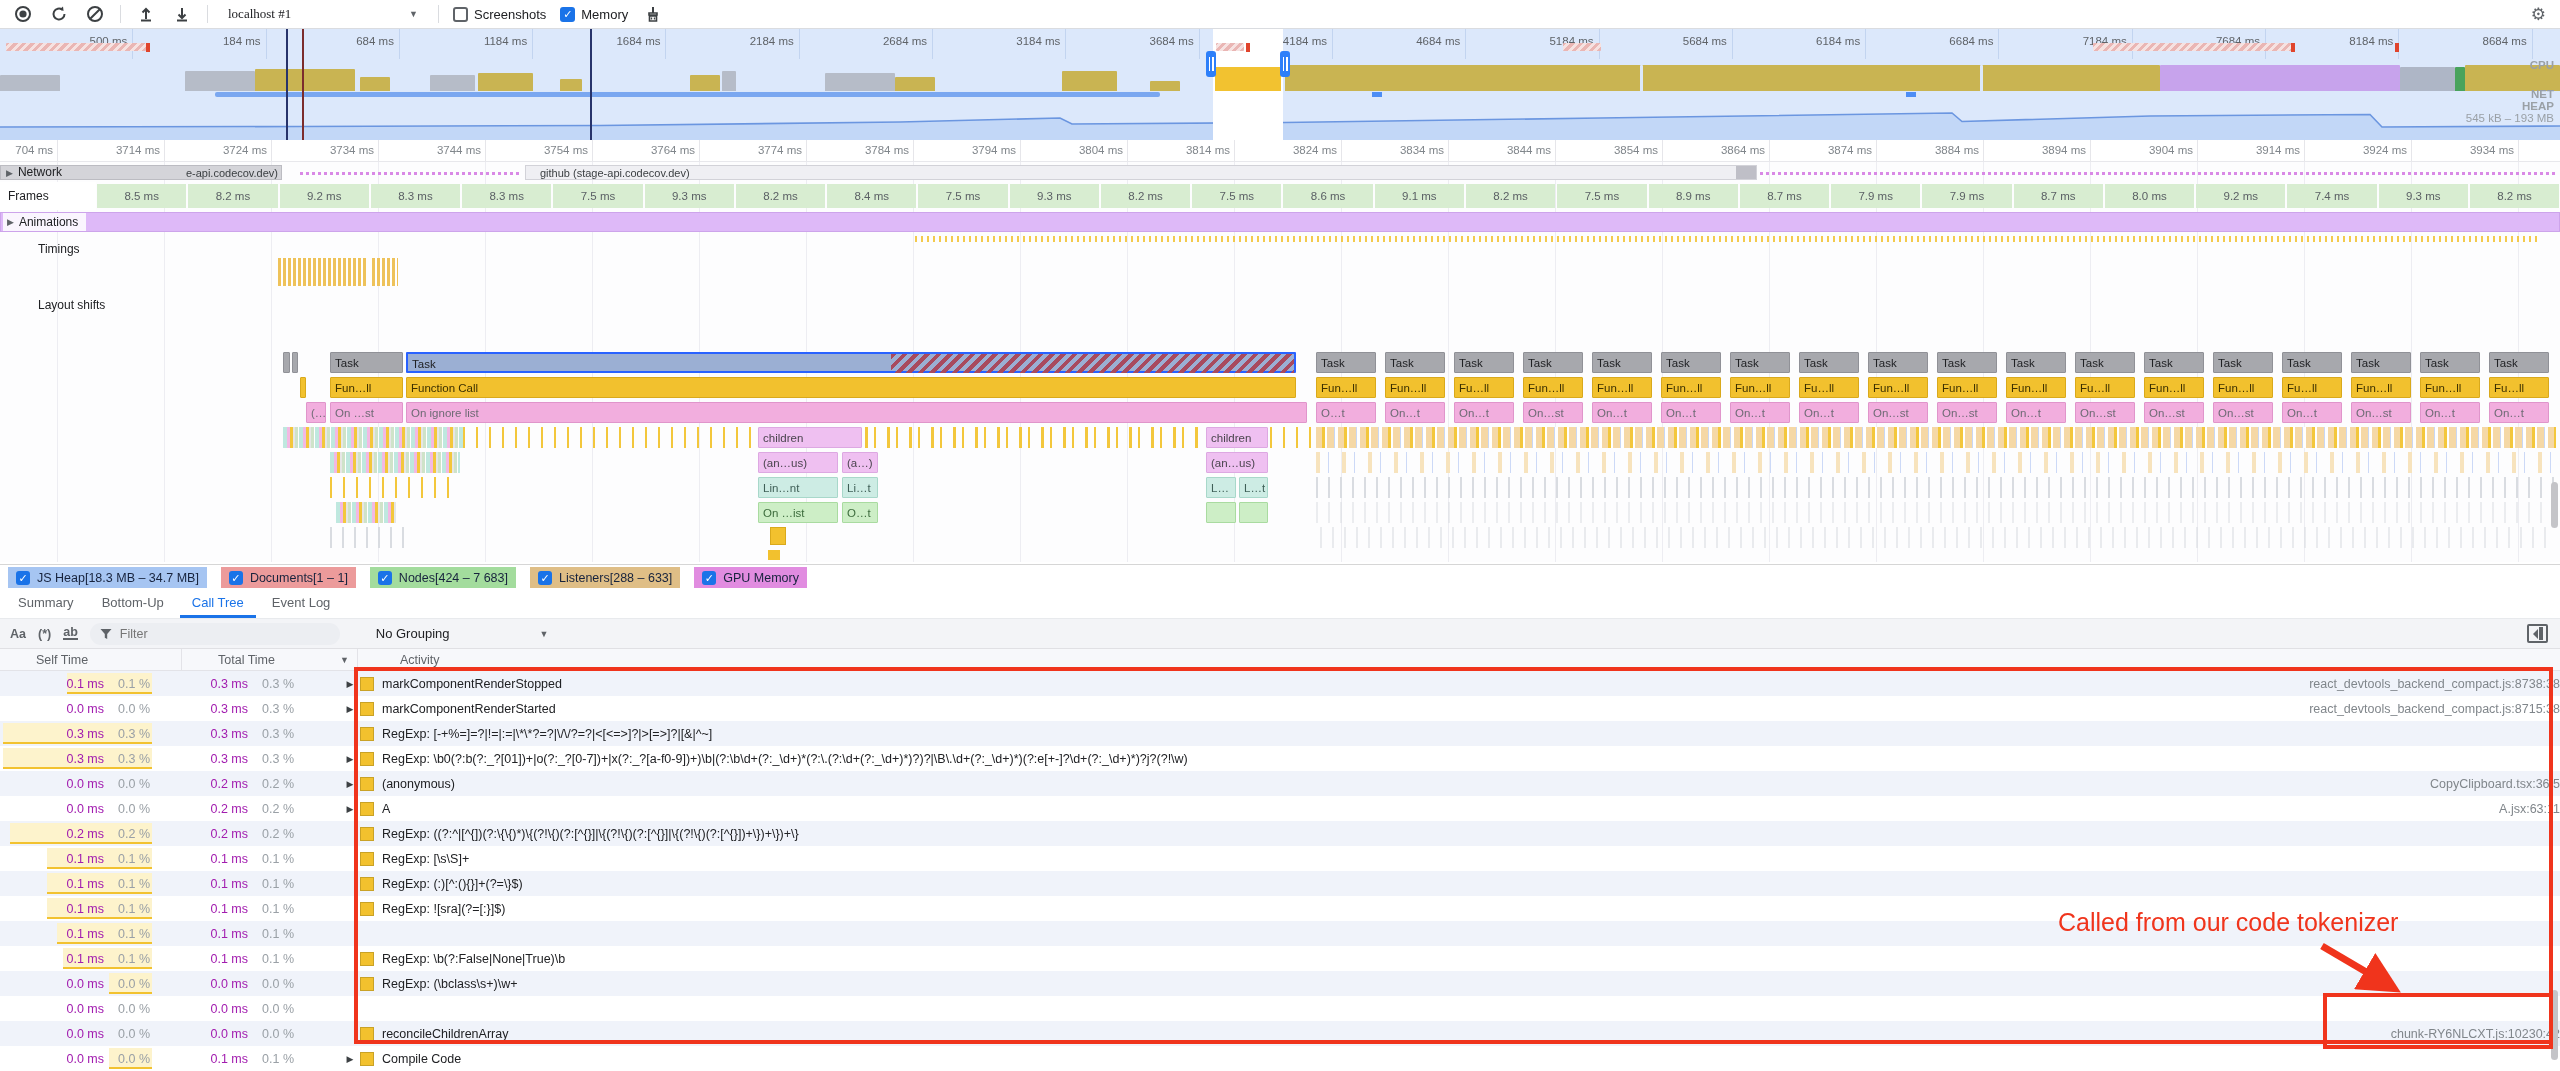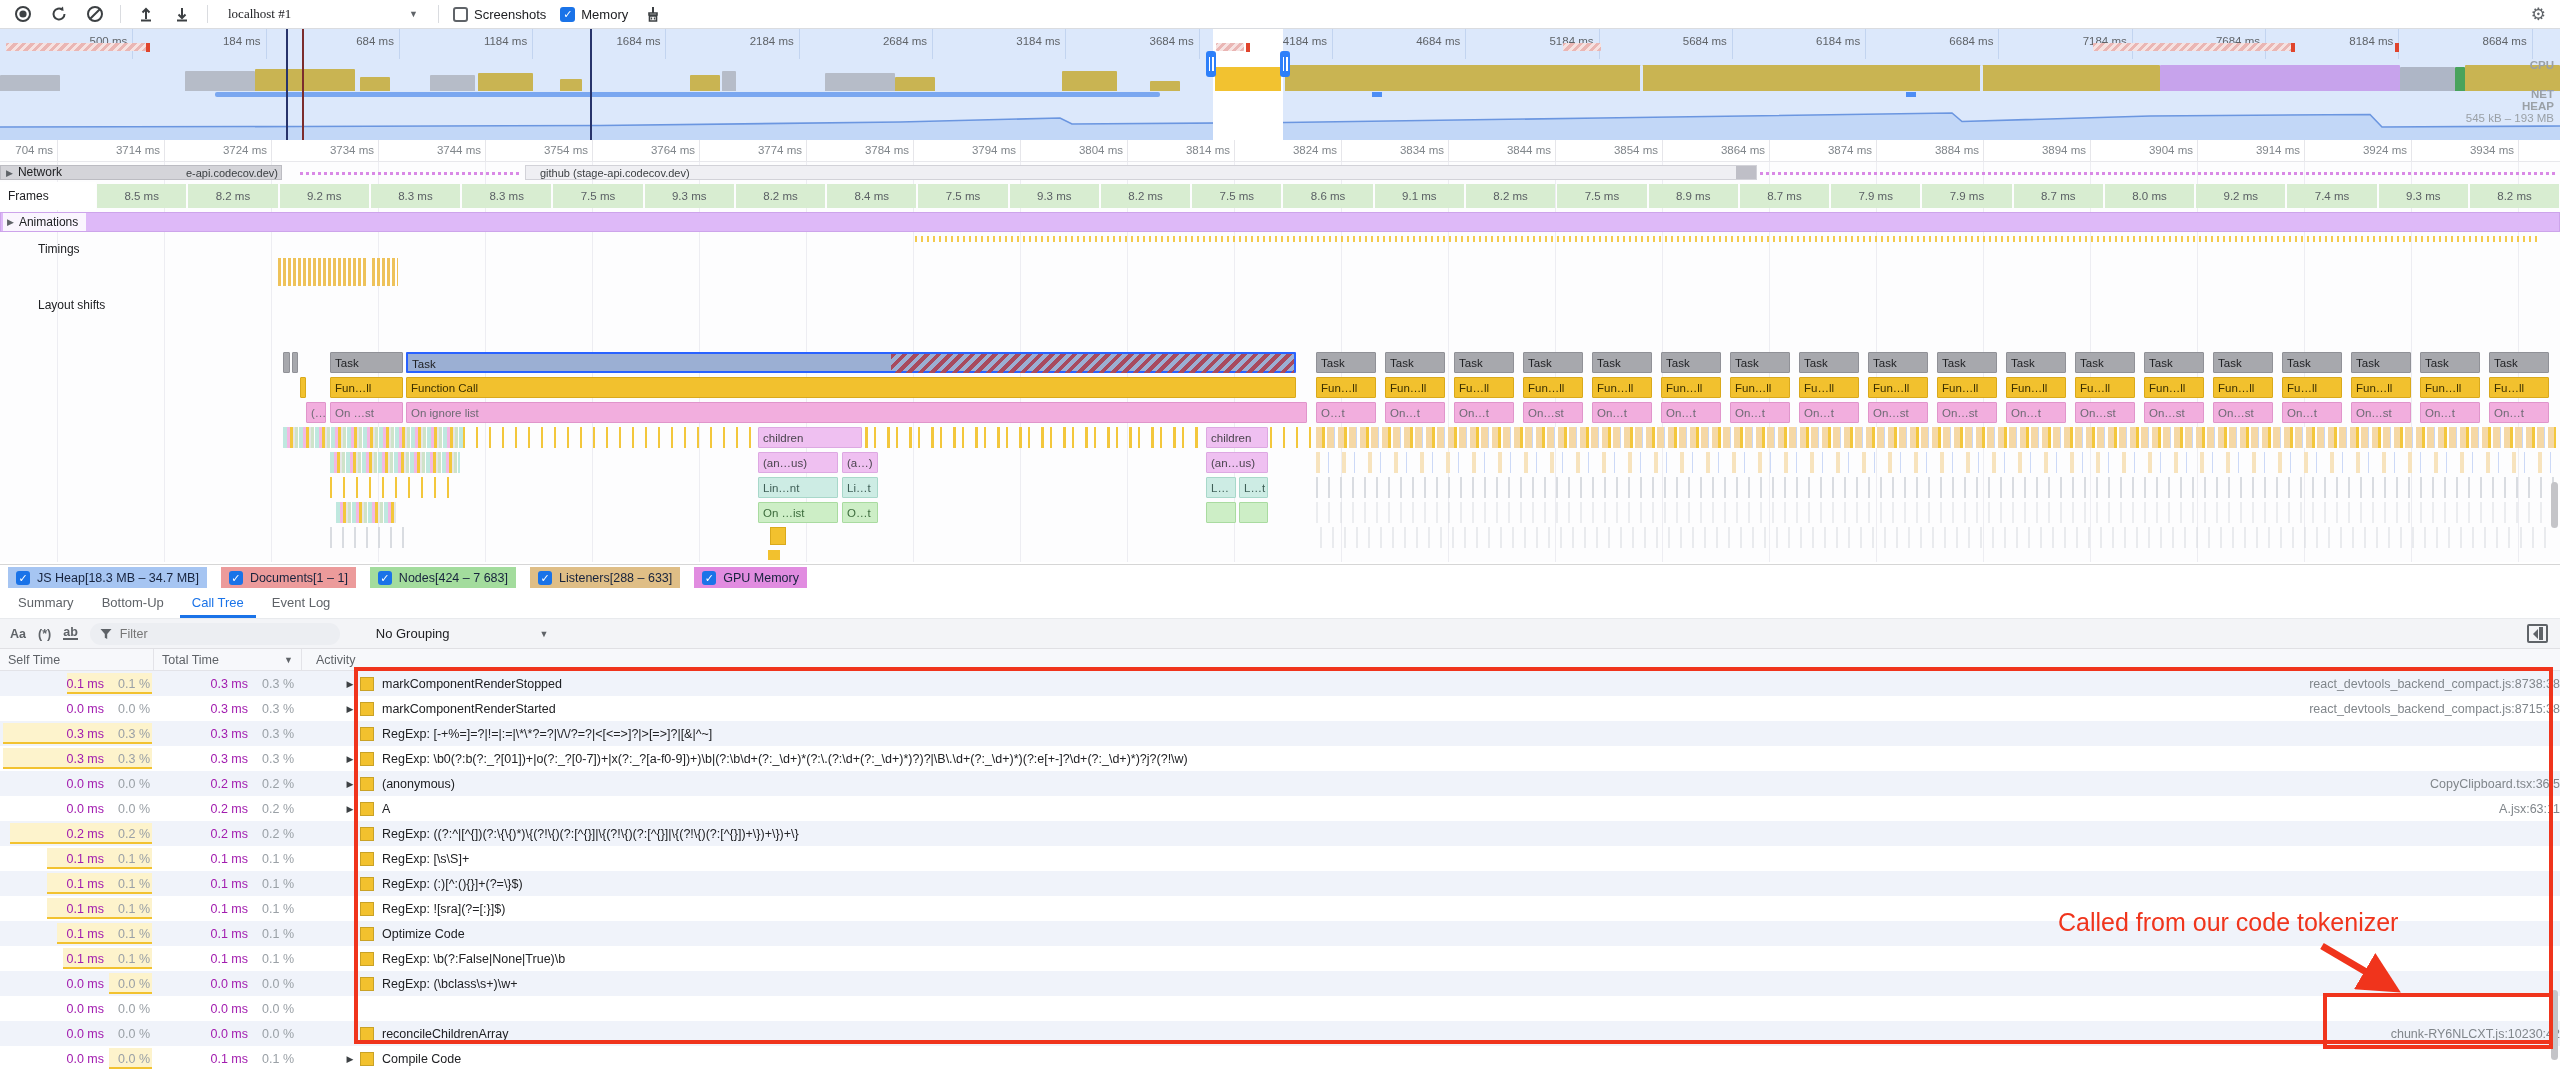--- a/index.html
+++ b/index.html
@@ -92,21 +92,21 @@
                border-radius:11px;padding:0 10px;color:#5f6368;}
   .filter-pill input{border:none;outline:none;background:transparent;font-size:12.5px;width:170px;color:#202124;}
   .grouping{display:flex;align-items:center;gap:90px;font-size:13px;color:#202124;padding-left:24px;}
   .paneicon{right:12px;top:624px;width:21px;height:19px;border:2px solid #5f6368;border-radius:2px;
             display:flex;align-items:center;}
   .paneicon .bar{position:absolute;right:3px;top:1px;bottom:1px;width:4px;background:#5f6368;}
   .paneicon .tri{margin-left:4px;width:0;height:0;border:5px solid transparent;border-right-color:#5f6368;border-left:0;}
   
   .thead{left:0;top:649px;width:2560px;height:22px;background:#f7f8fb;border-bottom:1px solid #e3e3e8;
          color:#5f6368;font-size:12.5px;display:flex;}
-  .th{box-sizing:border-box;border-right:1px solid #e3e3e8;padding:3px 8px;display:flex;align-items:center;}
+  .th{box-sizing:border-box;border-right:1px solid #e3e3e8;padding:3px 8px;display:flex;align-items:center;margin-left:28px;}
   .tbody{left:0;top:671px;width:2560px;height:400px;}
   .trow{position:relative;width:2560px;height:25px;display:flex;align-items:center;}
   .trow:nth-child(odd){background:#f0f3fa;}
   .cell-self{position:relative;width:154px;height:25px;display:flex;justify-content:flex-end;align-items:center;
              box-sizing:border-box;padding-right:4px;}
   .cell-total{width:148px;height:25px;display:flex;justify-content:flex-end;align-items:center;
               box-sizing:border-box;padding-right:8px;}
   .ms{color:#a21caf;} .pct{color:#9aa0a6;width:46px;text-align:right;}
   .heat{position:absolute;right:2px;top:2px;bottom:2px;width:var(--heat,0%);background:#fdf3cc;
         border-bottom:2px solid #f2c230;z-index:0;}
@@ -750,26 +750,20 @@
       <div class="trow" style="--heat: 62%;">
         <div class="cell-self">
           <div class="heat"></div>
           <span class="ms">0.1 ms</span>
           <span class="pct">0.1 %</span>
         </div>
         <div class="cell-total">
           <span class="ms">0.1 ms</span>
           <span class="pct">0.1 %</span>
         </div>
-        <div class="cell-act">
-          <span class="exp"></span>
-          <span class="actic"></span>
-          <span class="actname">Optimize Code</span>
-          <span class="actlink"></span>
-        </div>
       </div>
 
       <div class="trow" style="--heat: 58%;">
         <div class="cell-self">
           <div class="heat"></div>
           <span class="ms">0.1 ms</span>
           <span class="pct">0.1 %</span>
         </div>
         <div class="cell-total">
           <span class="ms">0.1 ms</span>

